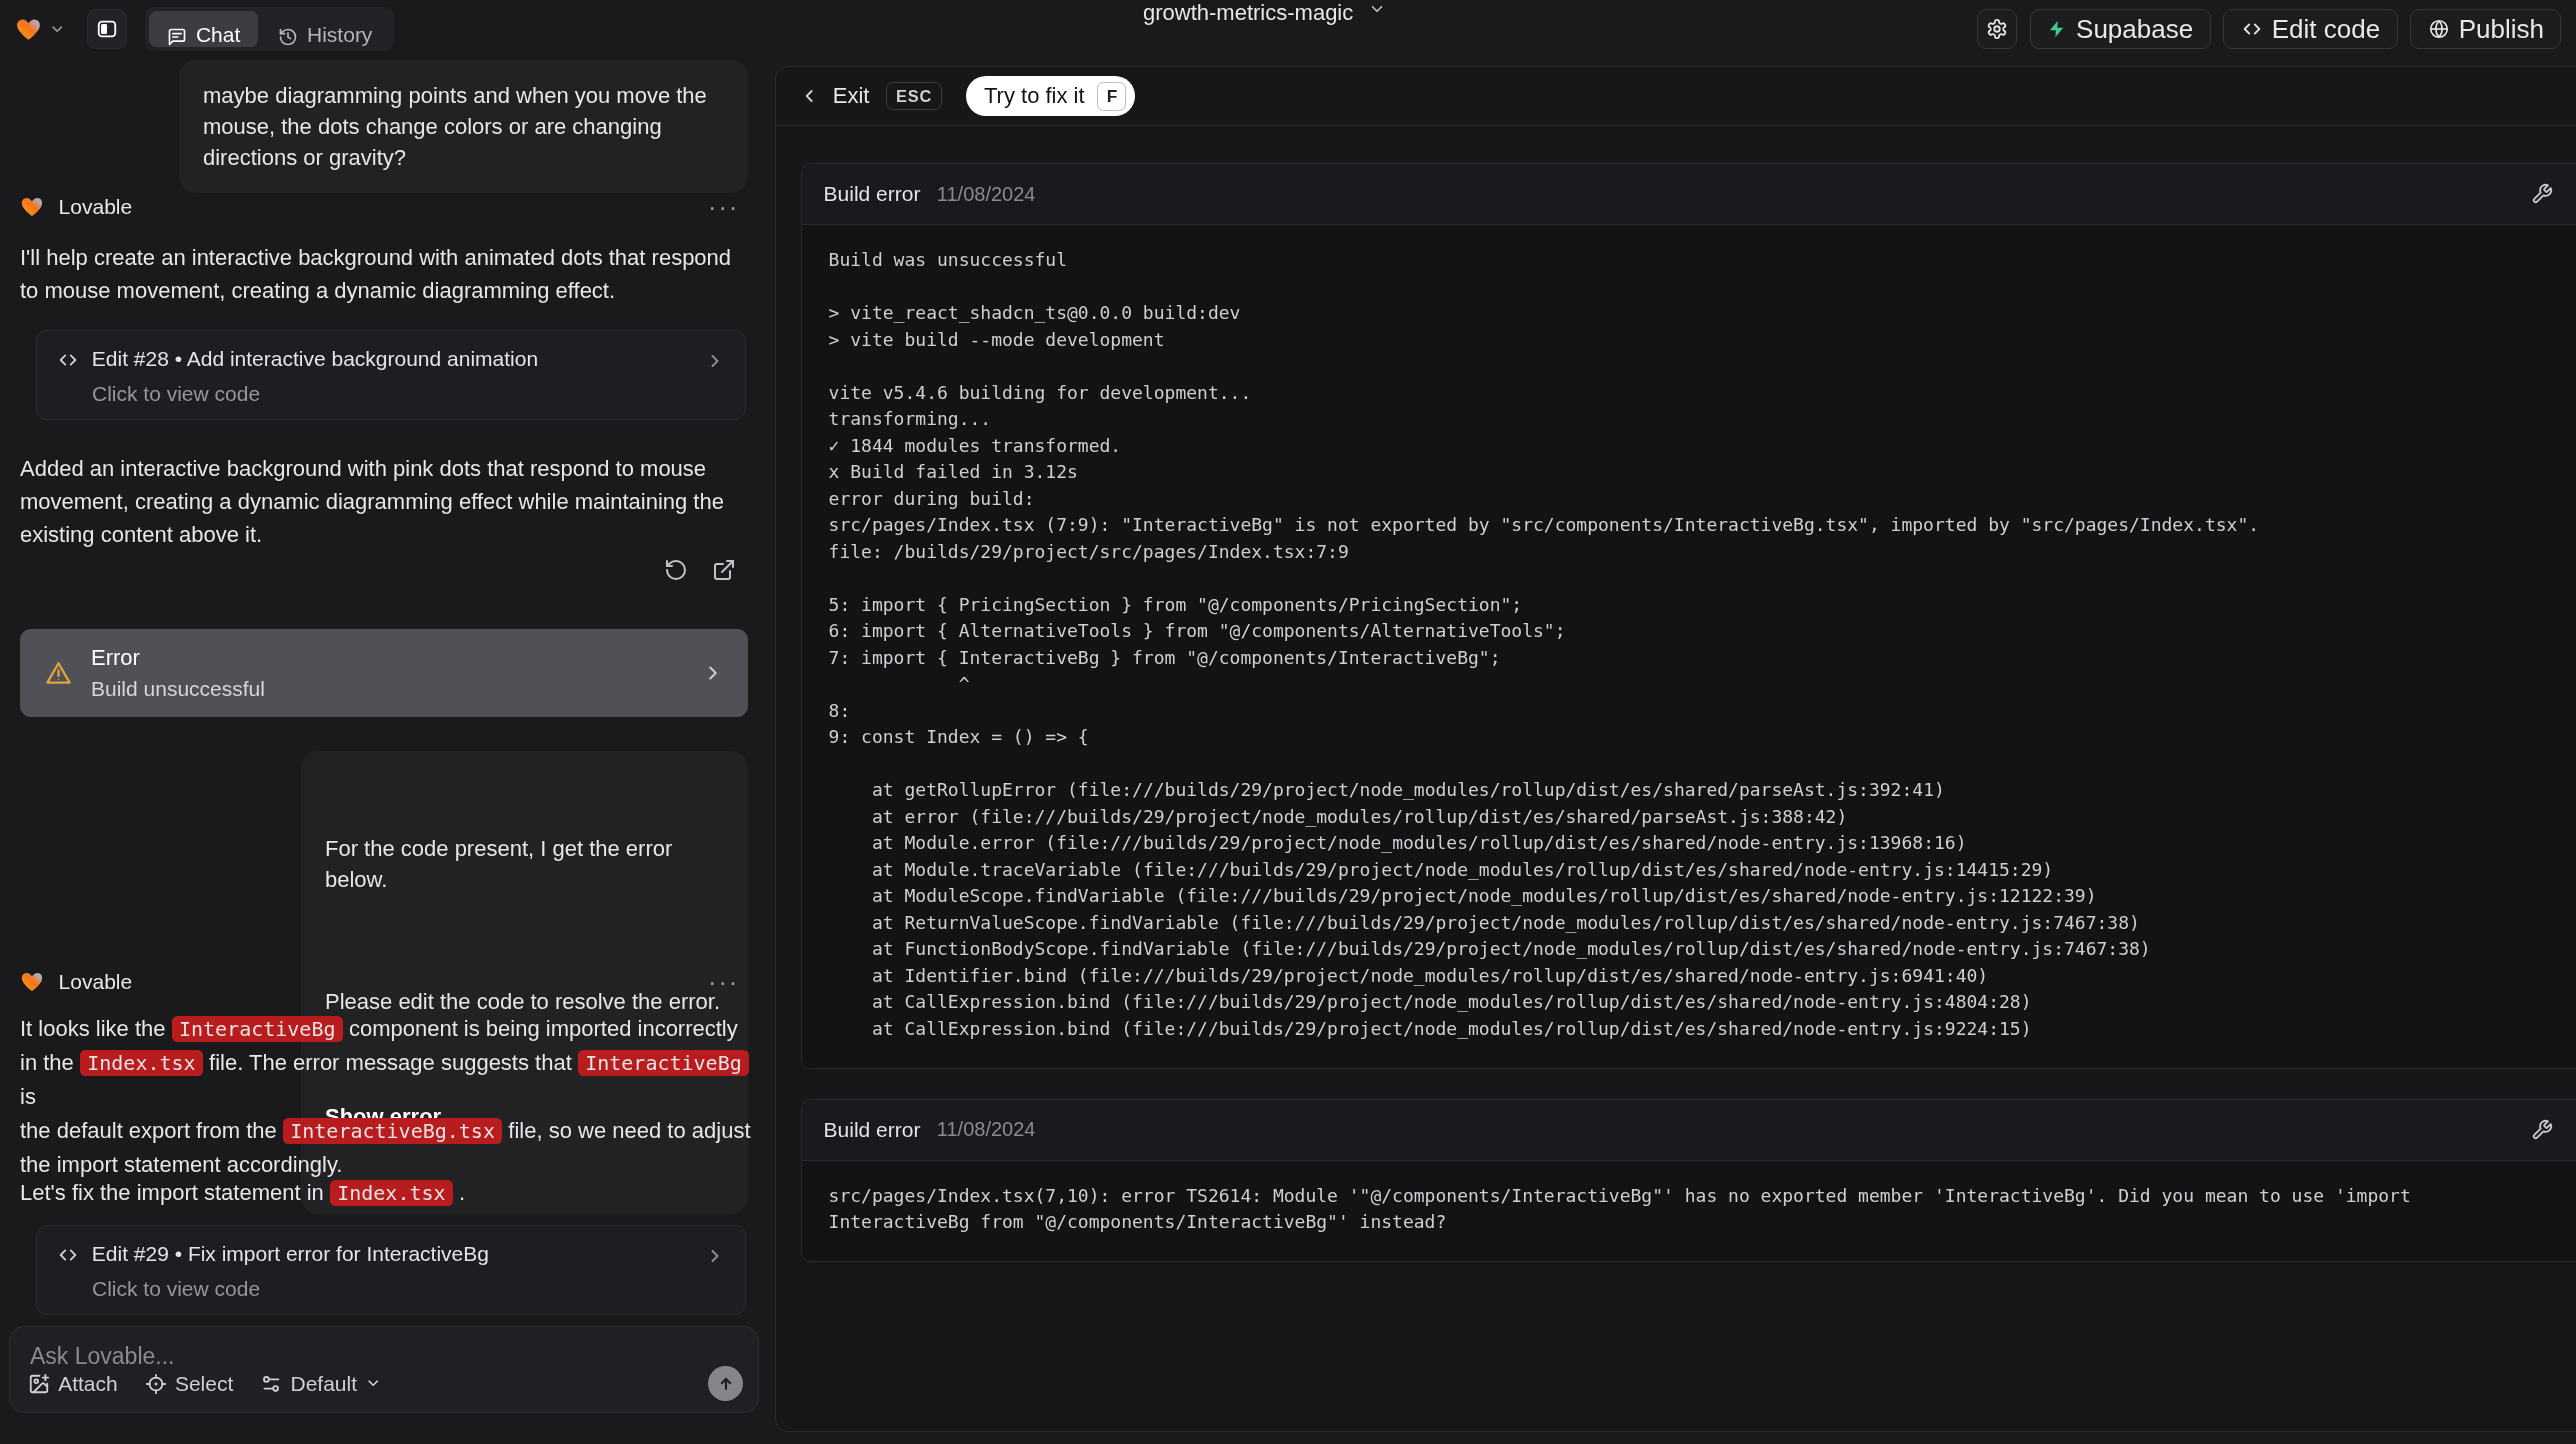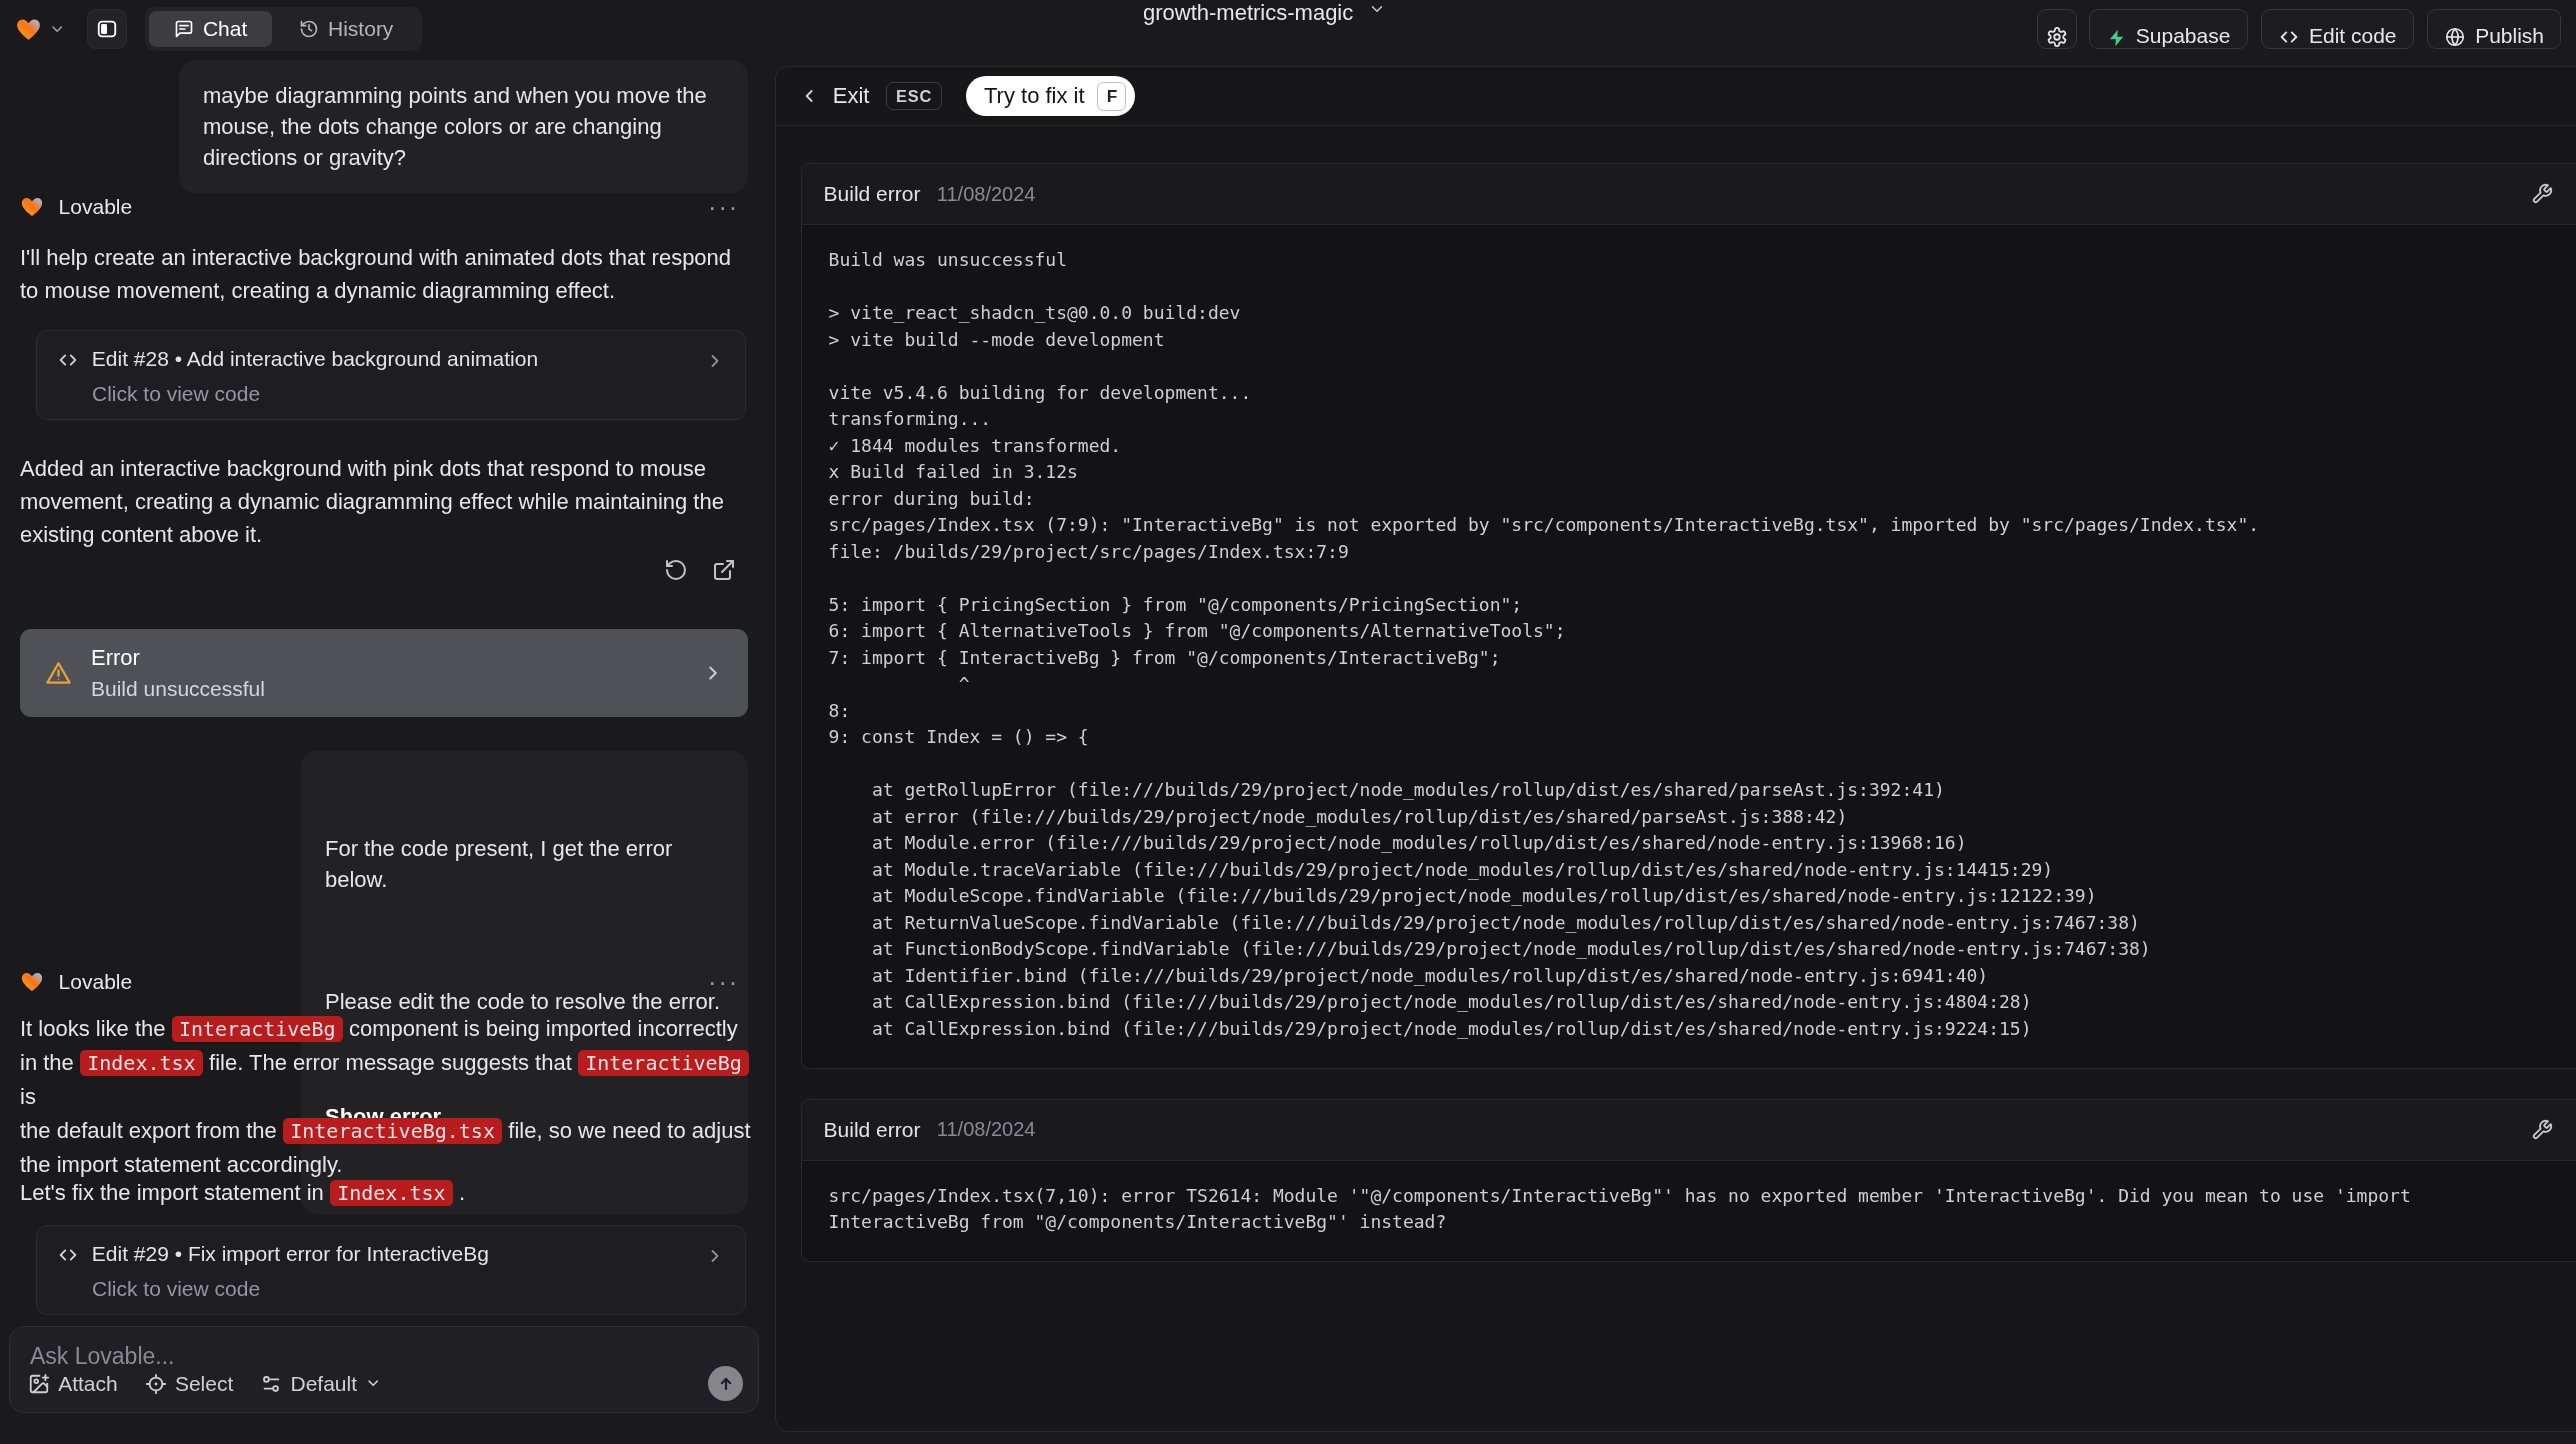--- a/index.html
+++ b/index.html
@@ -5,26 +5,26 @@
   html,body{margin:0;padding:0;background:#111113;}
   .app{position:relative;width:2576px;height:1445px;background:#1a1a1c;font-family:"Liberation Sans",sans-serif;overflow:hidden;color:#e7e7ea;}
   svg{display:block;}
   .icon{flex:0 0 auto;}
 
   
   .topbar{position:absolute;left:0;top:0;width:100%;height:58px;display:flex;align-items:center;padding-left:14.6px;box-sizing:border-box;}
   .brand{display:flex;align-items:center;gap:7.3px;cursor:pointer;}
   .tb-iconbtn{width:40px;height:40px;margin-left:22px;border-radius:9px;background:#232327;display:flex;align-items:center;justify-content:center;border:0.9px solid #2c2c30;box-sizing:border-box;}
   .segmented{display:flex;align-items:center;margin-left:18px;background:#232327;border-radius:9px;padding:3.6px;gap:1.8px;}
-  .seg-item{display:flex;align-items:center;gap:9px;height:36px;padding:0 25px;border-radius:7.3px;font-size:21px;color:#b4b4ba;}
+  .seg-item{display:flex;align-items:flex-end;gap:9px;height:36px;padding:0 18px;border-radius:7.3px;font-size:21px;color:#b4b4ba;}
   .seg-item.active{background:#3c3c41;color:#ffffff;}
   .project{position:absolute;left:1111px;top:0;height:58px;display:flex;align-items:flex-start;gap:14.6px;margin-left:32px;}
   .project-title{font-size:22px;color:#e8e8ea;}
   .topbar-right{position:absolute;right:14.6px;top:9px;display:flex;gap:12.8px;align-items:center;}
-  .pillbtn{height:40px;display:flex;align-items:flex-end;gap:9px;padding:0 16.4px;border-radius:9px;background:#1d1d20;border:0.9px solid #36363b;font-size:21px;color:#e8e8ea;box-sizing:border-box;}
+  .pillbtn{height:40px;display:flex;align-items:center;gap:9px;padding:0 16.4px;border-radius:9px;background:#1d1d20;border:0.9px solid #36363b;font-size:26px;color:#e8e8ea;box-sizing:border-box;}
   .iconbtn{width:40px;padding:0;justify-content:center;}
 
   
   .chat{position:absolute;left:0;top:58px;width:763px;height:1387px;}
   .bubble{position:absolute;background:#222225;border-radius:16.4px;padding:20px 24px;font-size:22px;line-height:31px;color:#e7e7ea;white-space:pre-wrap;box-sizing:border-box;}
   .bubble1{left:179px;top:1.8px;width:569px;}
   .bubble2{left:301px;top:693px;width:447px;}
   .bubble2 .b2p{white-space:normal;}
   .bubble2 .b2p+.b2p{margin-top:29px;}
   .show-error{margin-top:22px;font-weight:bold;color:#ffffff;}

